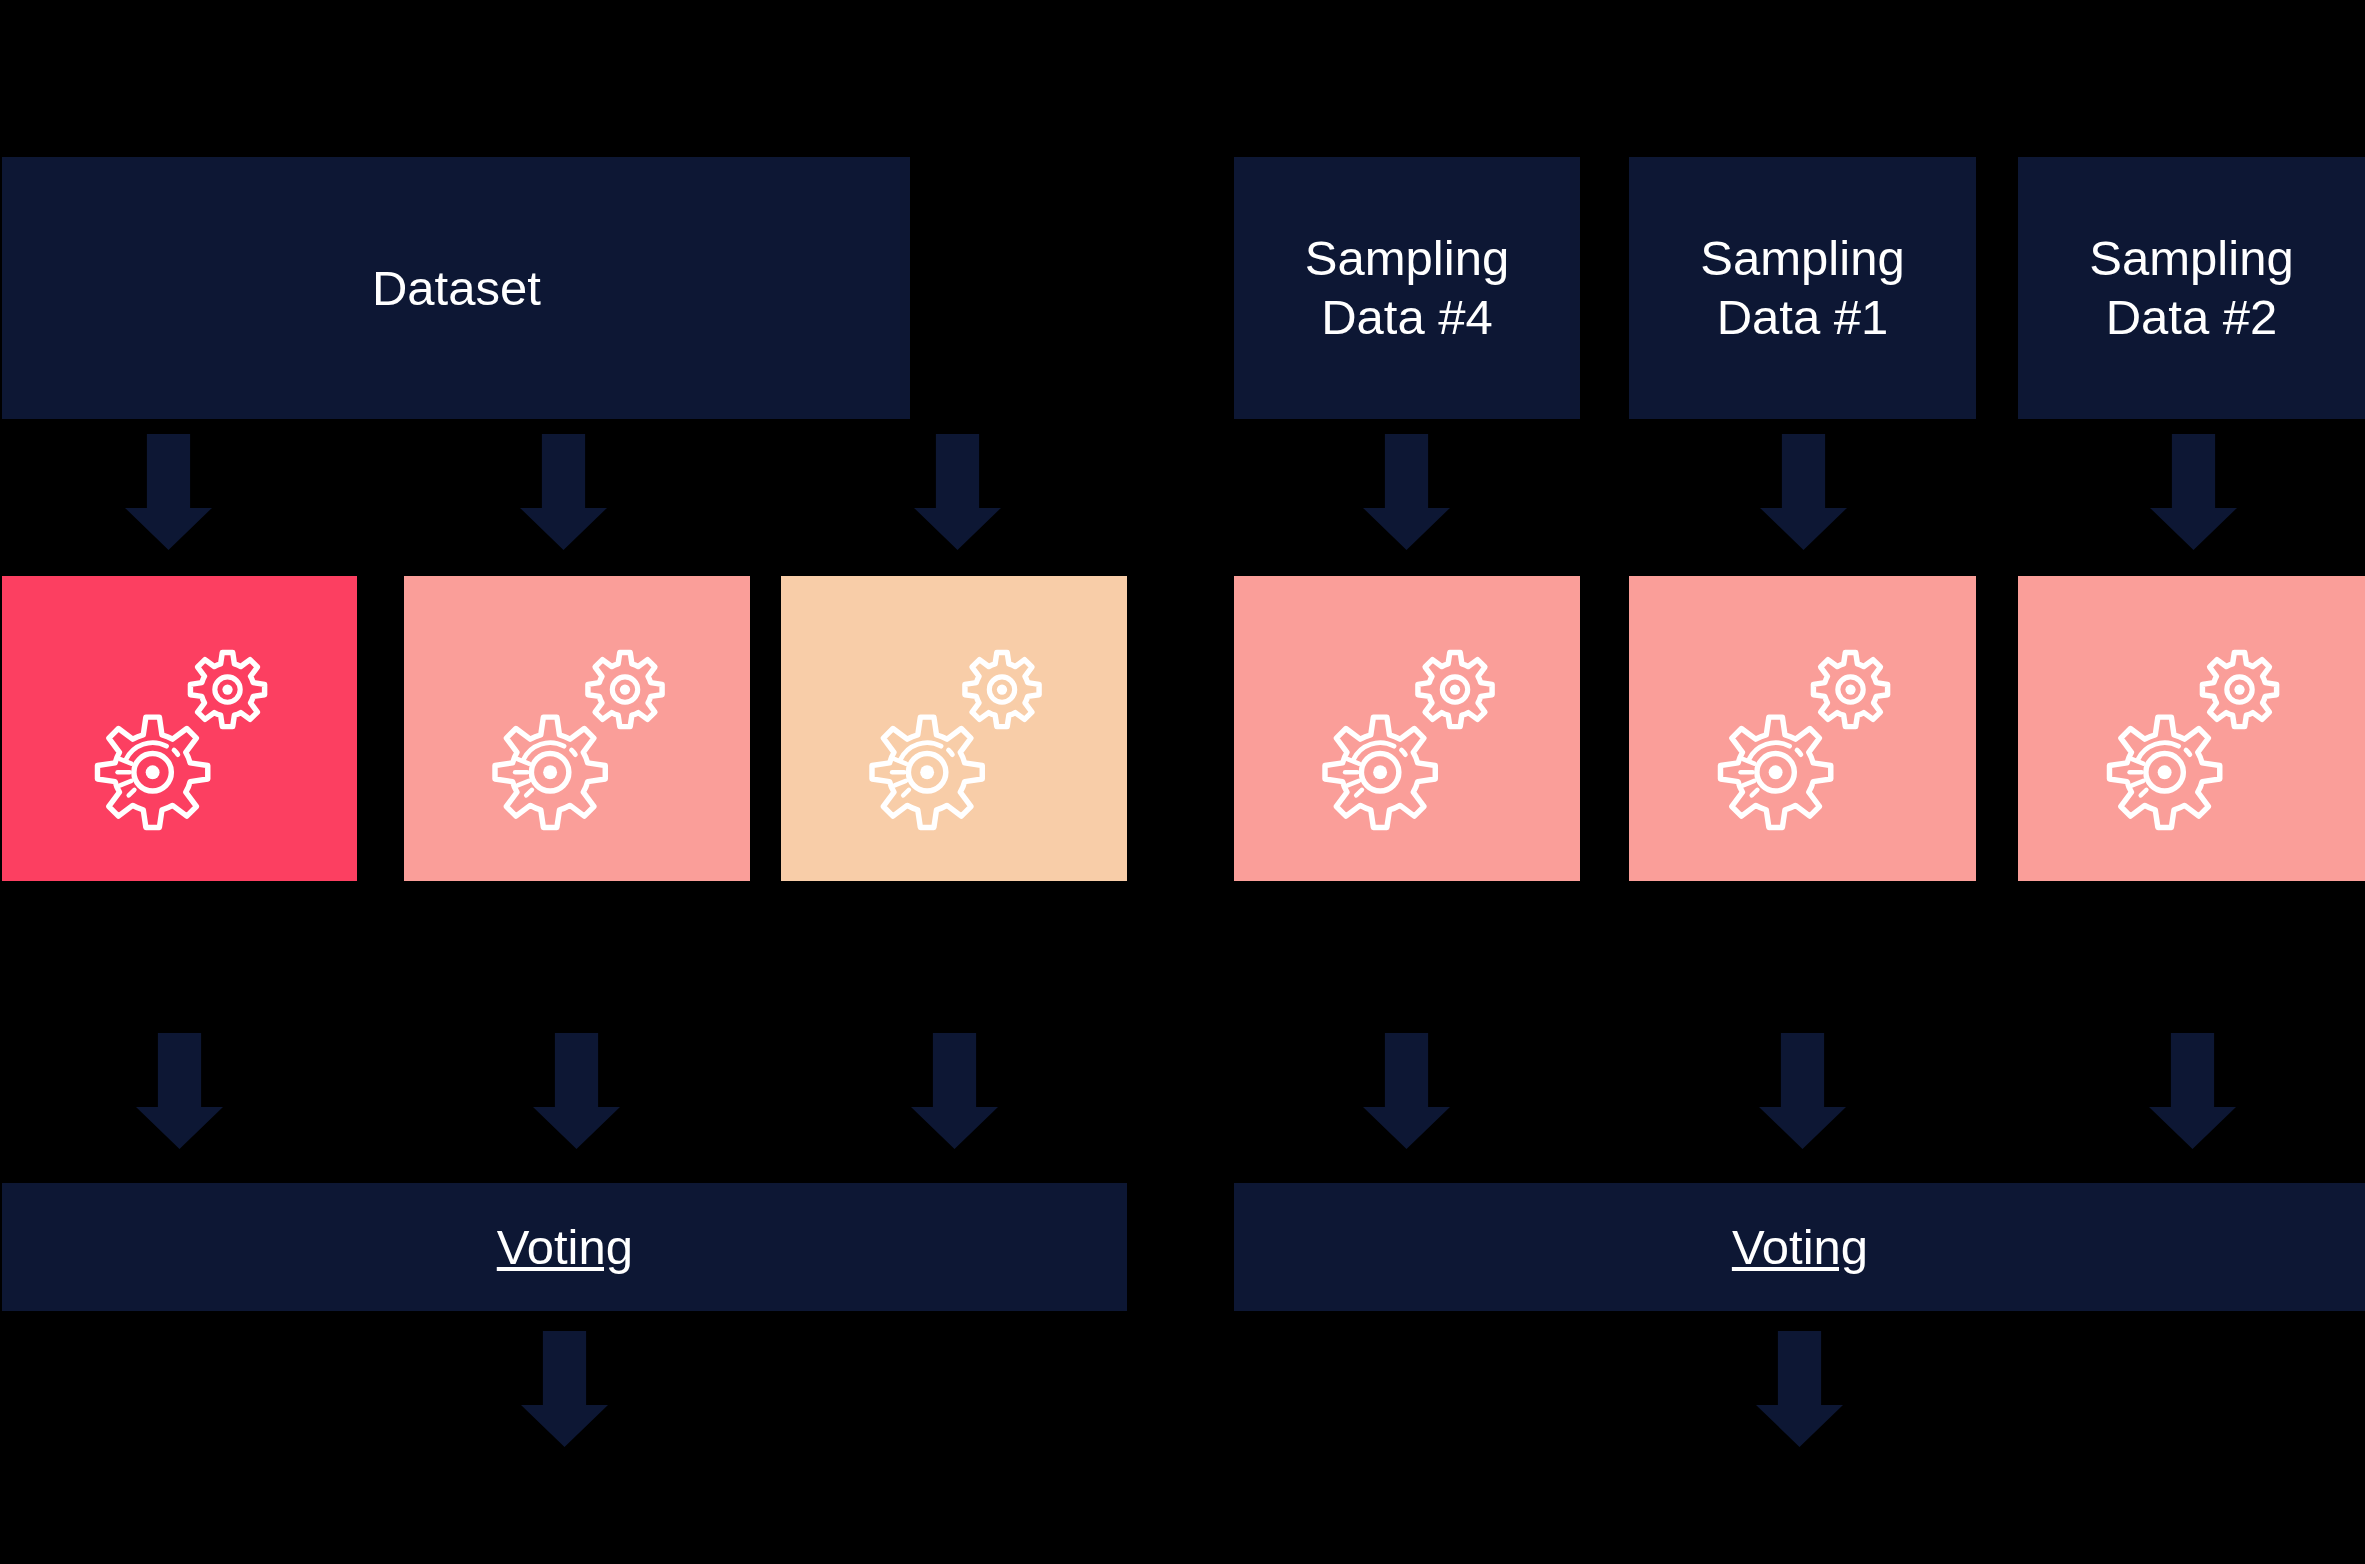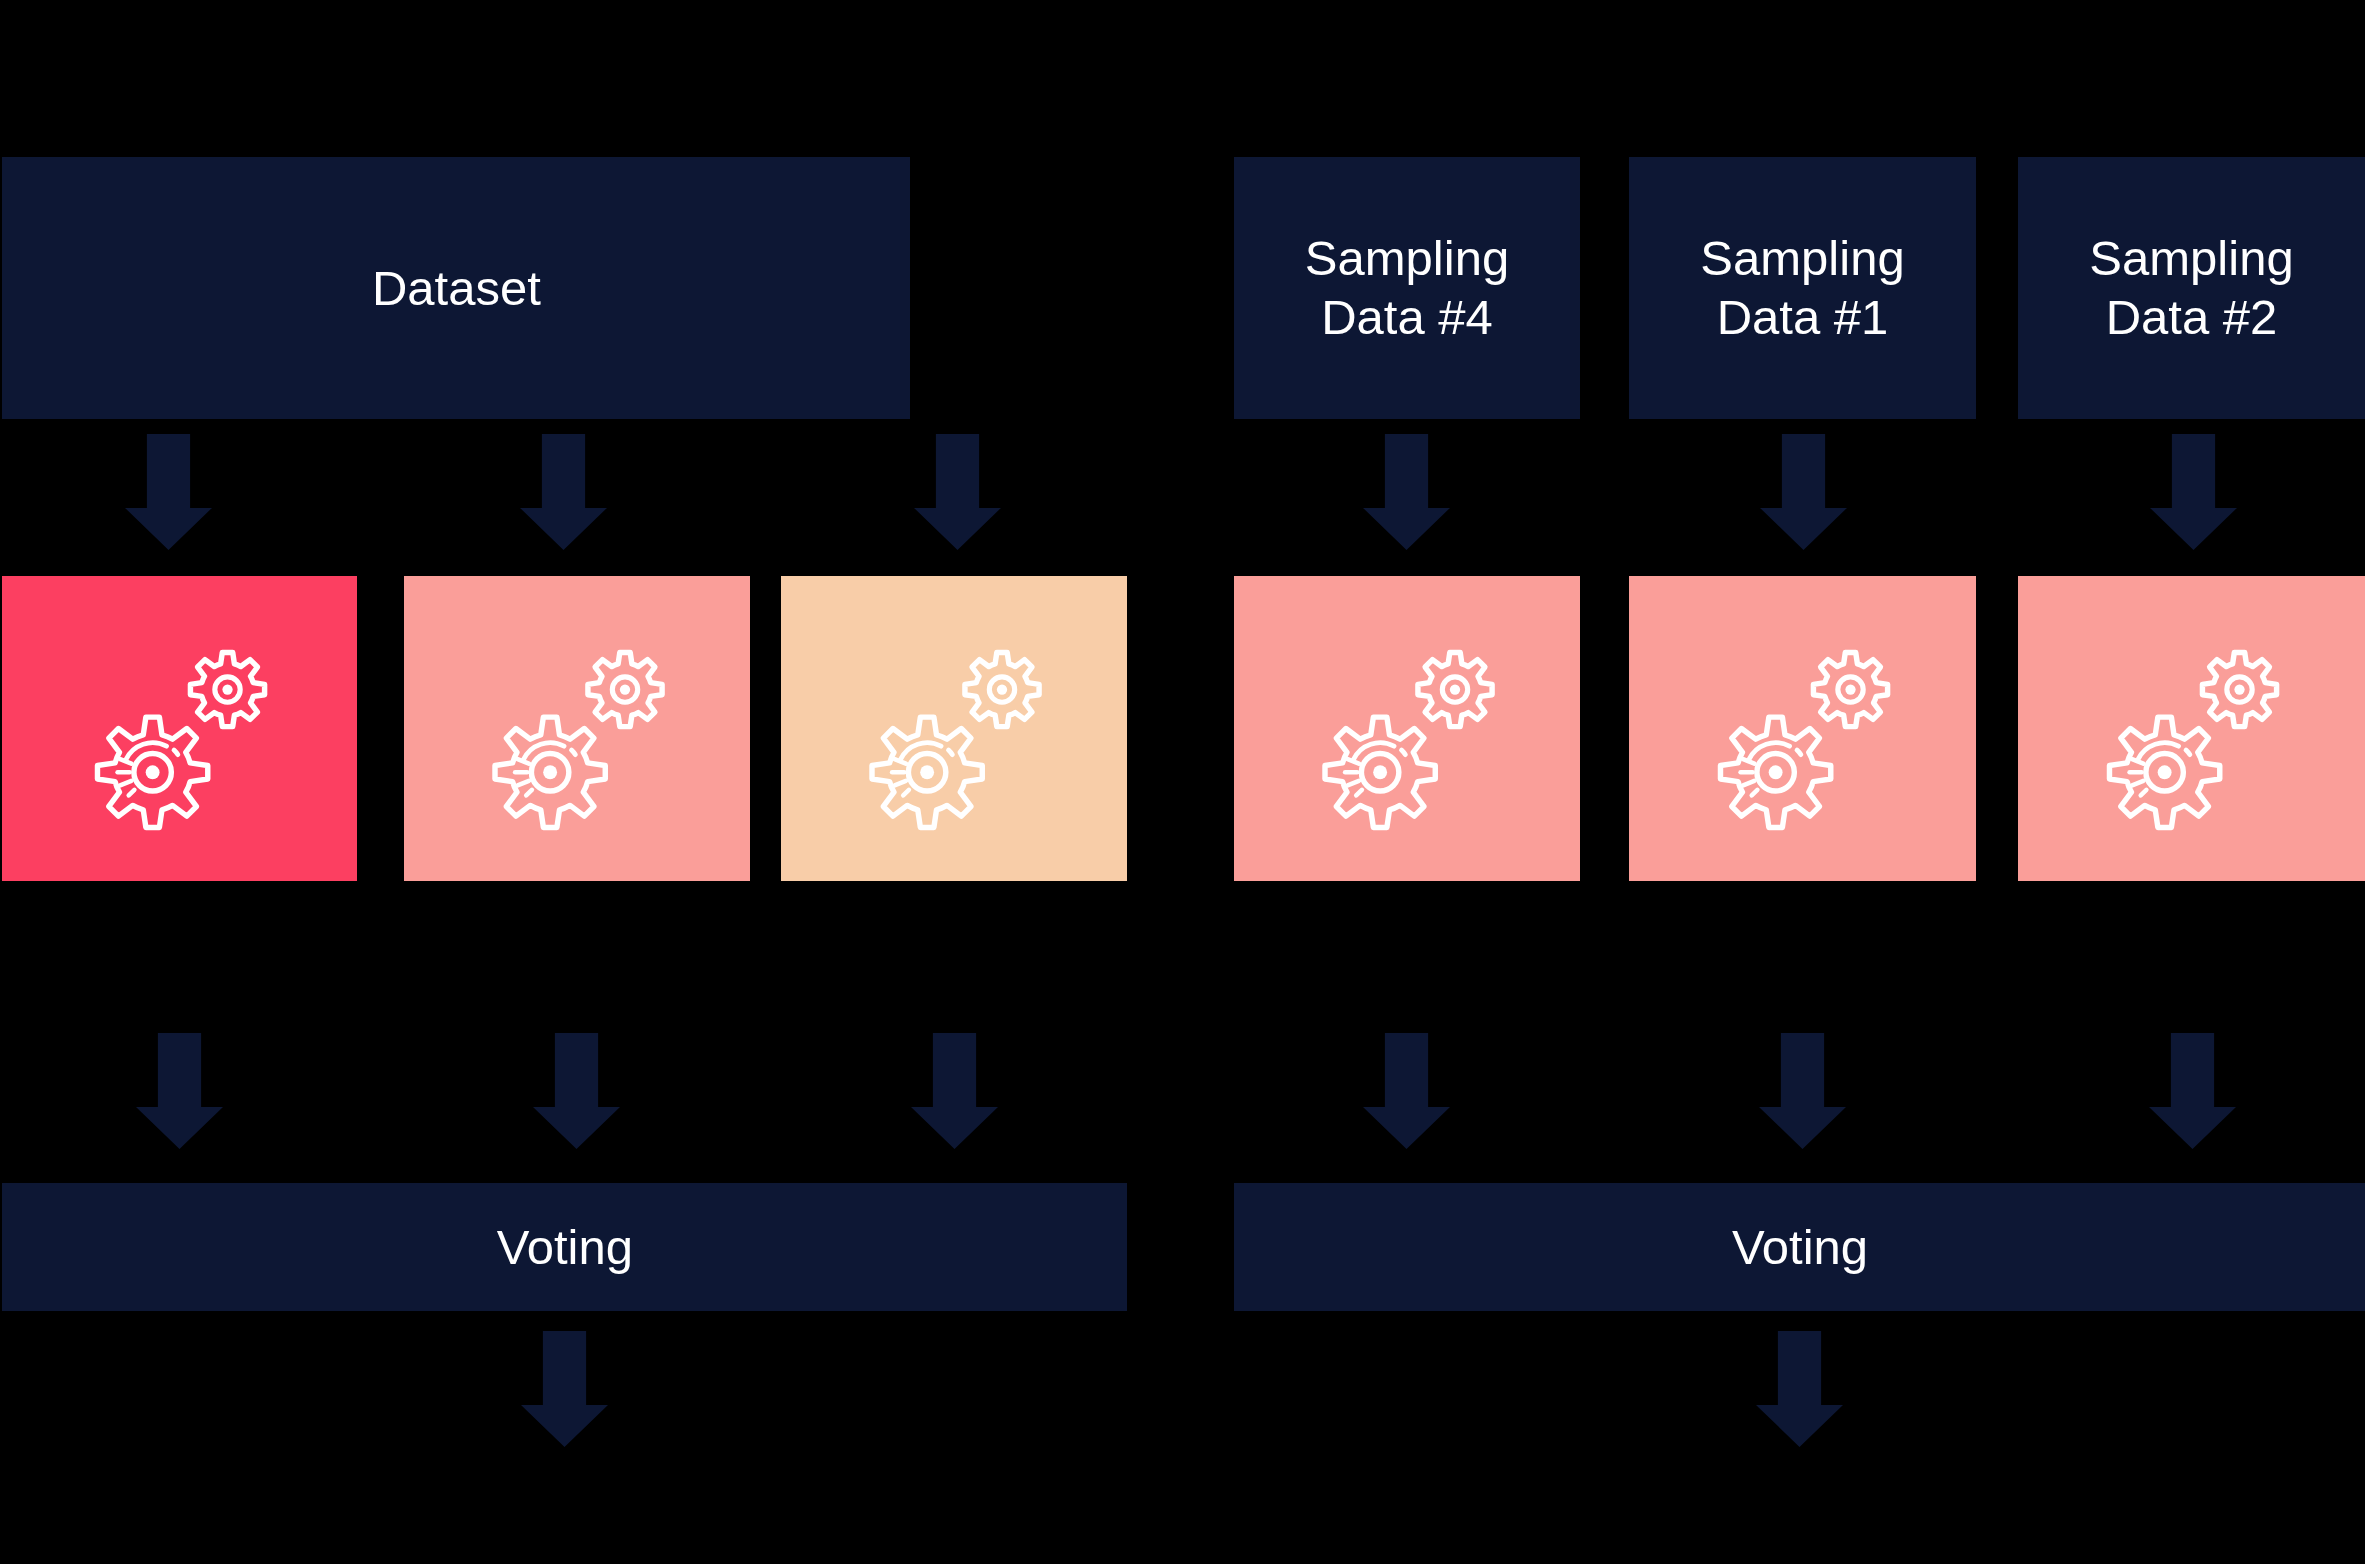--- a/index.html
+++ b/index.html
@@ -14,20 +14,21 @@
     color:var(--c-text,#fff);
     display:flex;flex-direction:column;align-items:center;justify-content:center;
     font-size:49px;line-height:1.2;text-align:center;
   }
   .voting{
     position:absolute;top:1183px;height:128px;
     background:var(--c-navy,#0D1734);
     color:var(--c-text,#fff);
     display:flex;align-items:center;justify-content:center;
     font-size:49px;
+    text-decoration:underline;
   }
   .model{
     position:absolute;top:576px;height:305px;
     display:flex;align-items:center;justify-content:center;
   }
   .model svg{width:100%;height:100%;display:block}
   .arrow{position:absolute;width:87px;height:116px}
   .arrow svg{width:100%;height:100%;display:block}
   .arrow path{fill:var(--c-arrow,#0D1734)}
 </style>

